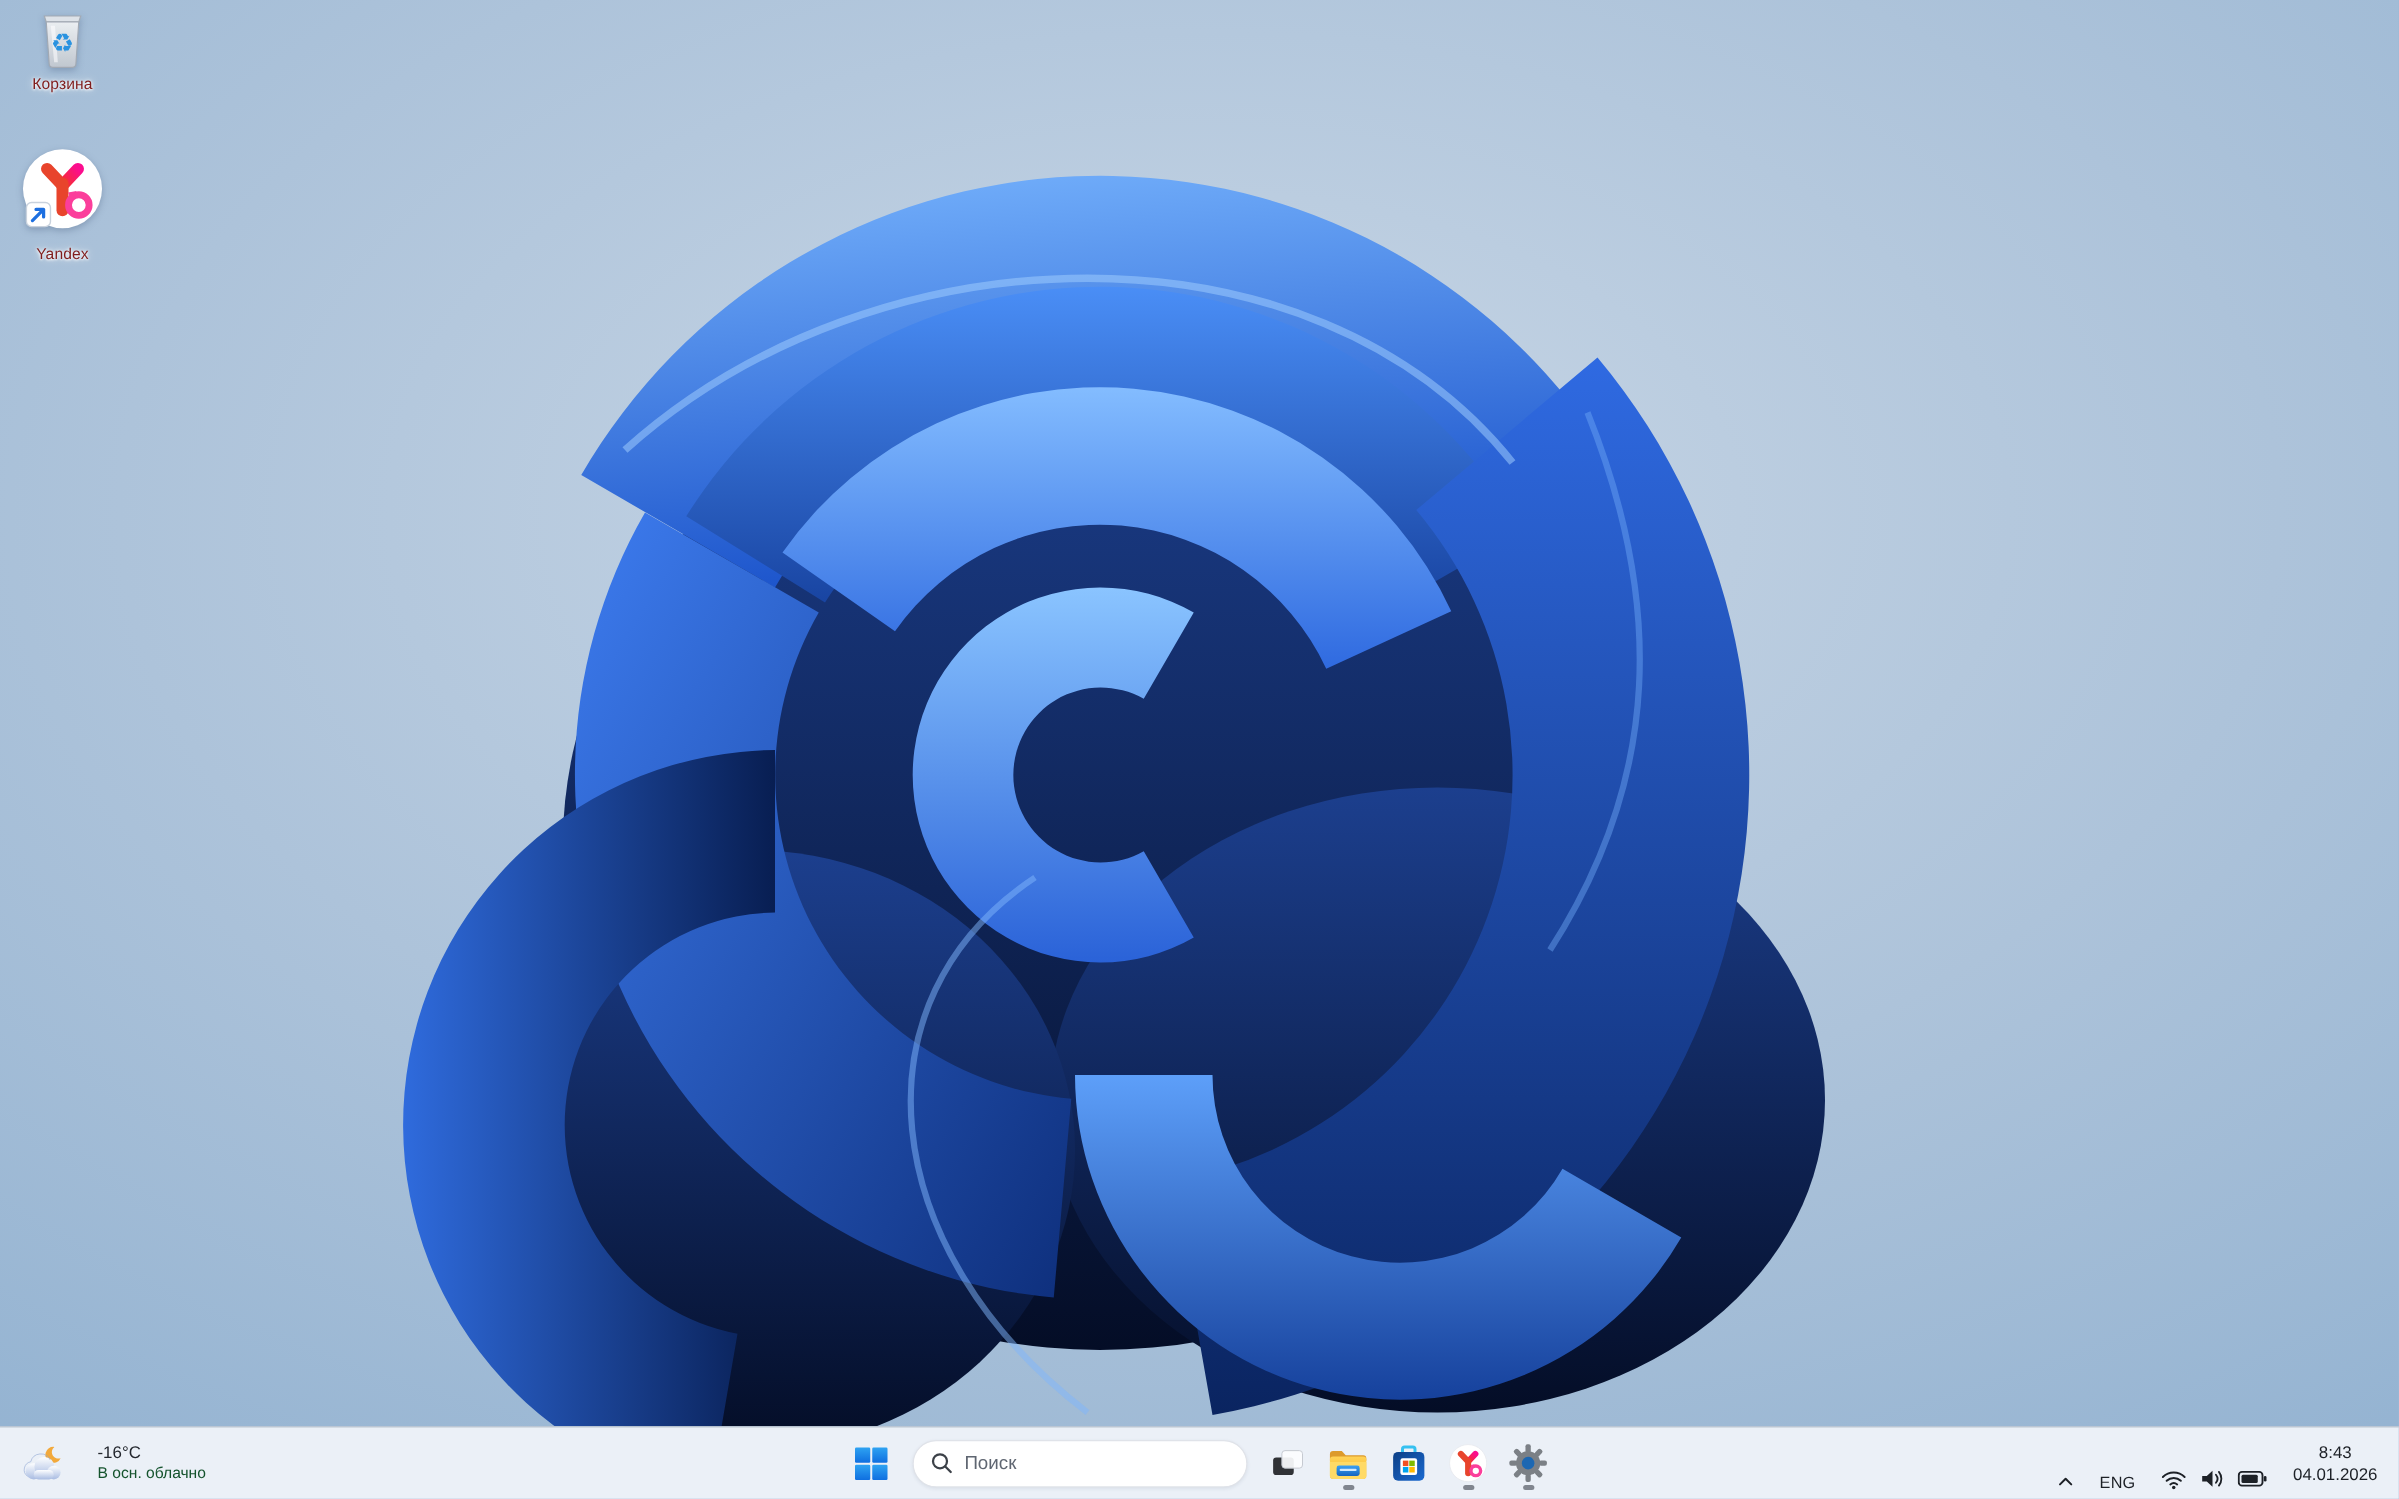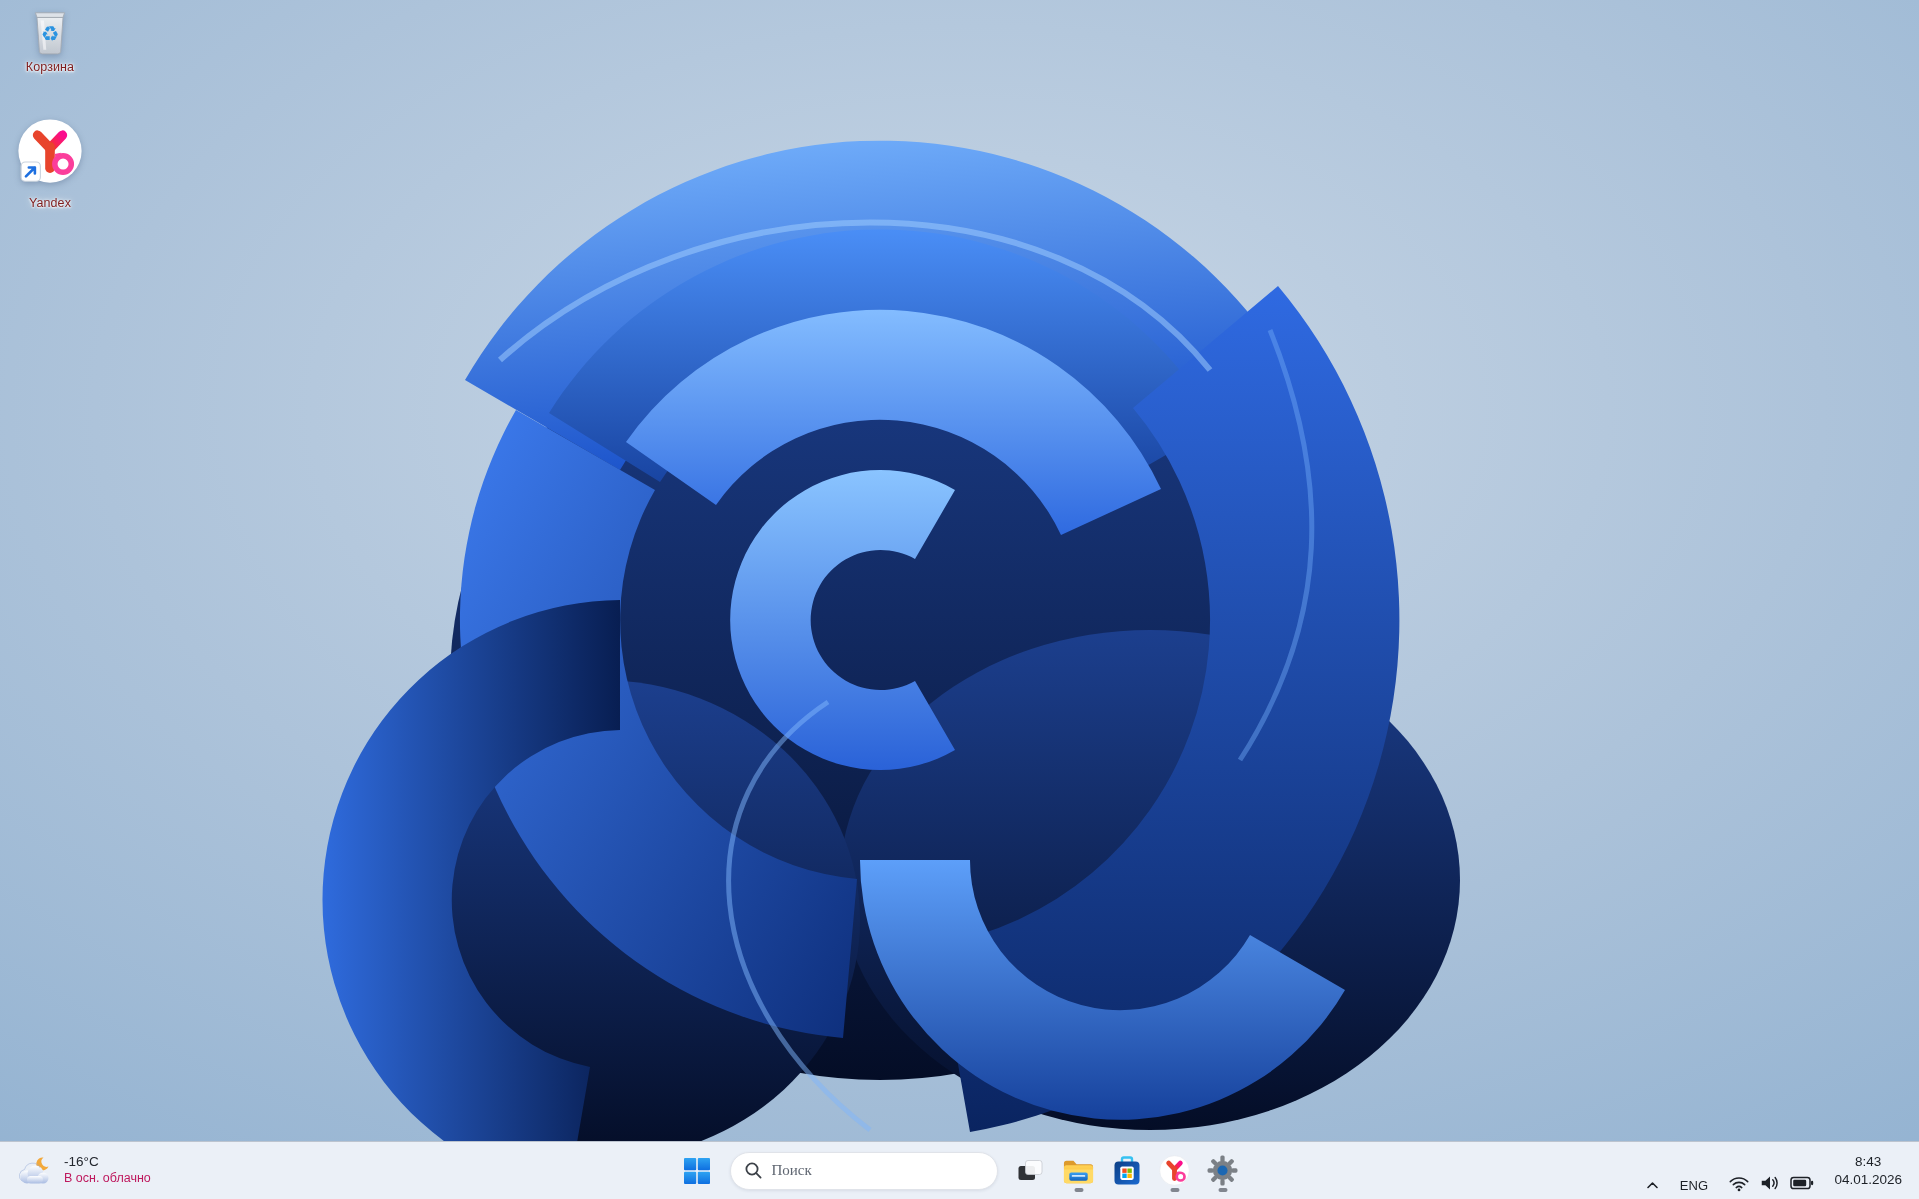--- a/index.html
+++ b/index.html
@@ -16,27 +16,27 @@
   .dicon-yandex  { left:8px; top:118px;gap:12px; }
   .dlabel { font-size:12.5px; color:#7f1d1d; letter-spacing:.1px;
             text-shadow:0 0 3px rgba(255,255,255,.95), 0 0 7px rgba(255,255,255,.85), 0 1px 2px rgba(255,255,255,.9); }
 
   
   .taskbar { position:absolute; left:0; right:0; bottom:0; height:58px;
              background:rgba(240,243,249,.94); backdrop-filter:blur(18px);
              border-top:1px solid rgba(130,142,160,.45); z-index:5; }
 
   .weather { position:absolute; left:4px; top:4px; bottom:4px; display:flex; align-items:center;
-             gap:12px; padding:0 12px; border-radius:6px; background:transparent; border:none; cursor:pointer; }
+             gap:26px; padding:0 12px; border-radius:6px; background:transparent; border:none; cursor:pointer; }
   .wtxt { display:flex; flex-direction:column; align-items:flex-start; line-height:1.25; }
   .wtemp { font-size:13.5px; color:#23272e; }
-  .wcond { font-size:12.5px; color:#be185d; }
+  .wcond { font-size:12.5px; color:#14532d; }
 
   .center { position:absolute; left:50%; top:0; bottom:0; transform:translateX(-50%);
-            display:flex; align-items:center; gap:6px;font-family:Liberation Serif, serif; }
+            display:flex; align-items:center; gap:6px; }
   .tbtn { width:42px; height:46px; display:flex; align-items:center; justify-content:center;
           border:none; background:transparent; border-radius:7px; position:relative; cursor:pointer; }
   .indicator { display:none; position:absolute; bottom:2px; left:50%; transform:translateX(-50%);
                width:9px; height:3.5px; border-radius:2px; background:#81868f; }
   .indicator.on { display:block; }
 
   .search-pill { width:268px; height:38px; background:#fff; border:1px solid #e0e3e9; border-radius:20px;
                  display:flex; align-items:center; gap:9px; padding:0 13px; margin:0 6px;
                  box-shadow:0 1px 3px rgba(40,60,90,.10); cursor:text; }
   .search-pill input { border:none; outline:none; background:transparent; font-size:15px;

